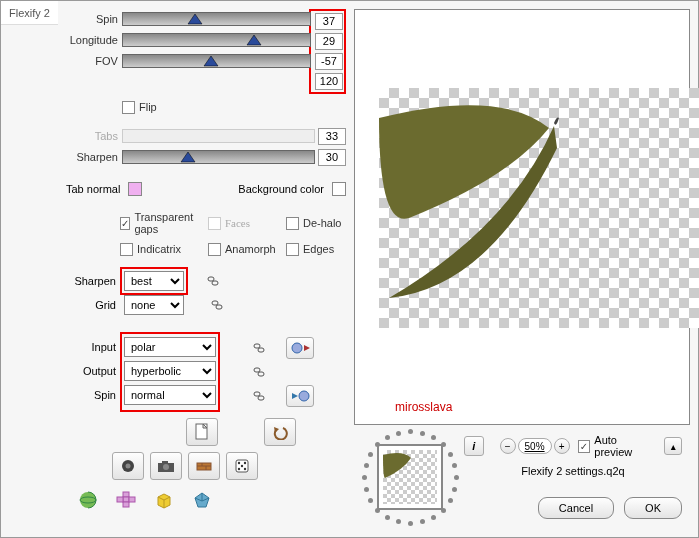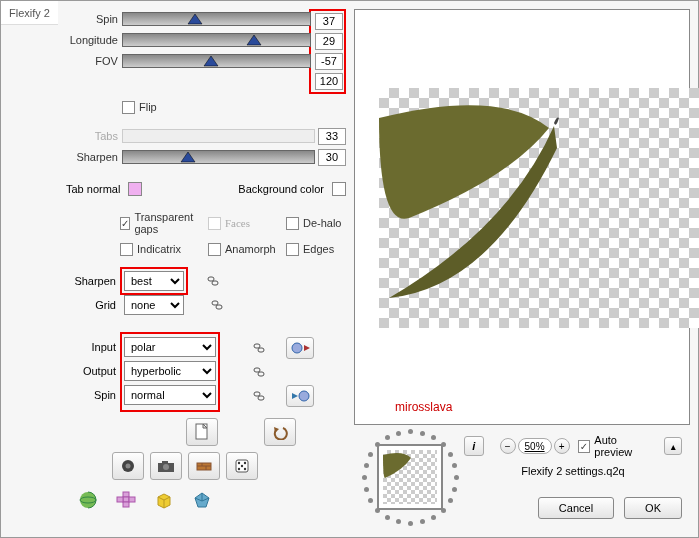--- a/index.html
+++ b/index.html
@@ -54,21 +54,21 @@
       linear-gradient(45deg, #ccc 25%, transparent 25%), 
       linear-gradient(-45deg, #ccc 25%, transparent 25%), 
       linear-gradient(45deg, transparent 75%, #ccc 75%), 
       linear-gradient(-45deg, transparent 75%, #ccc 75%);
     background-size: 8px 8px;
     background-position: 0 0, 0 4px, 4px -4px, -4px 0px;
     background-color: #fff;
   }
   .dot-ring { width: 96px; height: 96px; position: relative; }
   .dot { width: 5px; height: 5px; background: #888; border-radius: 50%; position: absolute; }
-  .std-btn { height: 22px; padding: 0 20px; border: 1px solid #888; border-radius: 3px; background: linear-gradient(#fefefe,#e4e4e4);}
+  .std-btn { height: 22px; padding: 0 20px; border: 1px solid #888; border-radius: 9px; background: linear-gradient(#fefefe,#e4e4e4);}
   .zoom-pill { display:flex; align-items:center; gap:2px; }
   .zoom-sm-btn { width: 16px; height: 16px; border: 1px solid #aaa; border-radius: 8px; background: linear-gradient(#fefefe,#e4e4e4); display:flex; align-items:center; justify-content:center; font-size:10px;}
   .zoom-val { height: 16px; padding: 0 6px; border: 1px solid #aaa; border-radius: 8px; background: #fff; display:flex; align-items:center; font-size:10px; text-decoration: underline;}
 </style>
 </head>
 <body>
 
 <div class="window">
   <div class="titlebar">
     <span>Flexify 2</span>

